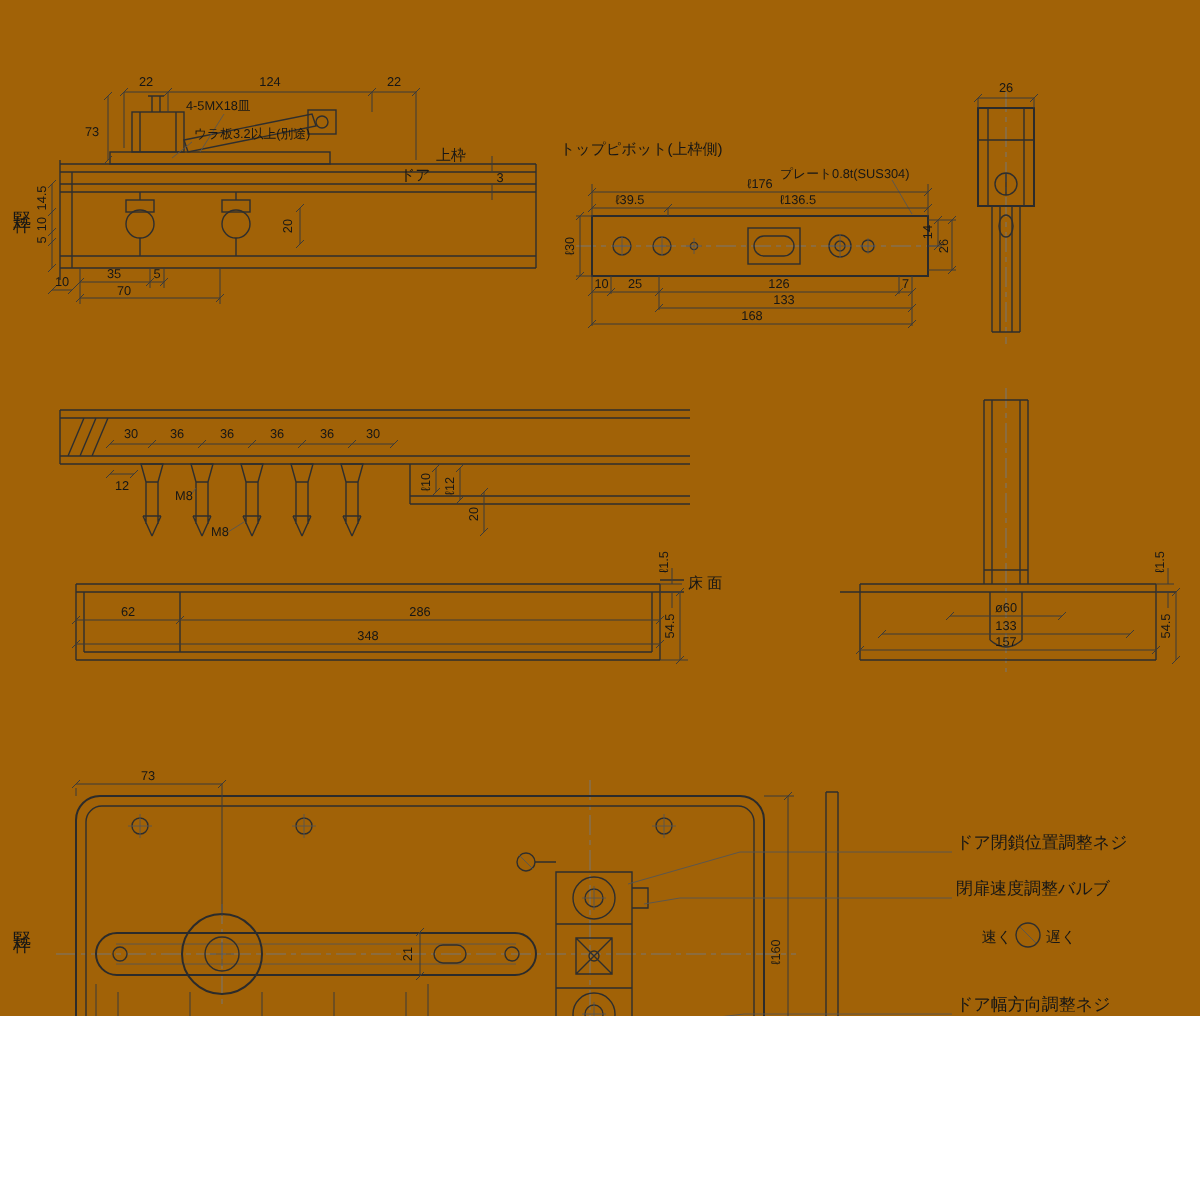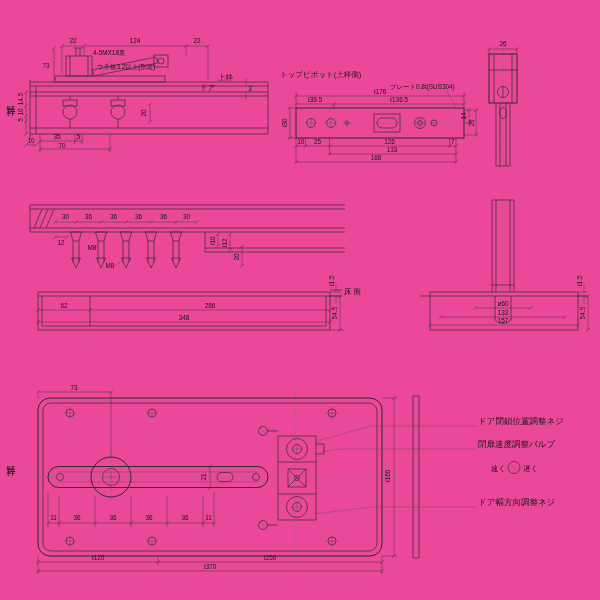--- a/index.html
+++ b/index.html
@@ -1,16 +1,16 @@
 <!DOCTYPE html>
 <html><head>
 <meta charset="utf-8">
 <style>
   html,body{margin:0;padding:0;background:#fff;}
-  #stage{position:relative;width:600px;height:600px;background:#ec4899;overflow:hidden;
+  #stage{position:relative;width:600px;height:508px;background:#a16207;overflow:hidden;
          font-family:"Liberation Sans",sans-serif;text-align:center;}
   svg{position:absolute;left:0;top:0;}
   .ln{stroke:#2b2b2b;stroke-width:1;fill:none}
   .md{stroke:#2e2e2e;stroke-width:.7;fill:none}
   .thin{stroke:#555;stroke-width:.45;fill:none}
   .cl{stroke:#777;stroke-width:.5;fill:none;stroke-dasharray:10 2.5 2.5 2.5}
   .dim{stroke:#3a3a3a;stroke-width:.5;fill:none}
   text{fill:#161616;font-family:"Liberation Sans",sans-serif}
   .t6{font-size:6.4px}.t7{font-size:7.5px}.t8{font-size:8.5px}
   .mid{text-anchor:middle}.end{text-anchor:end}

